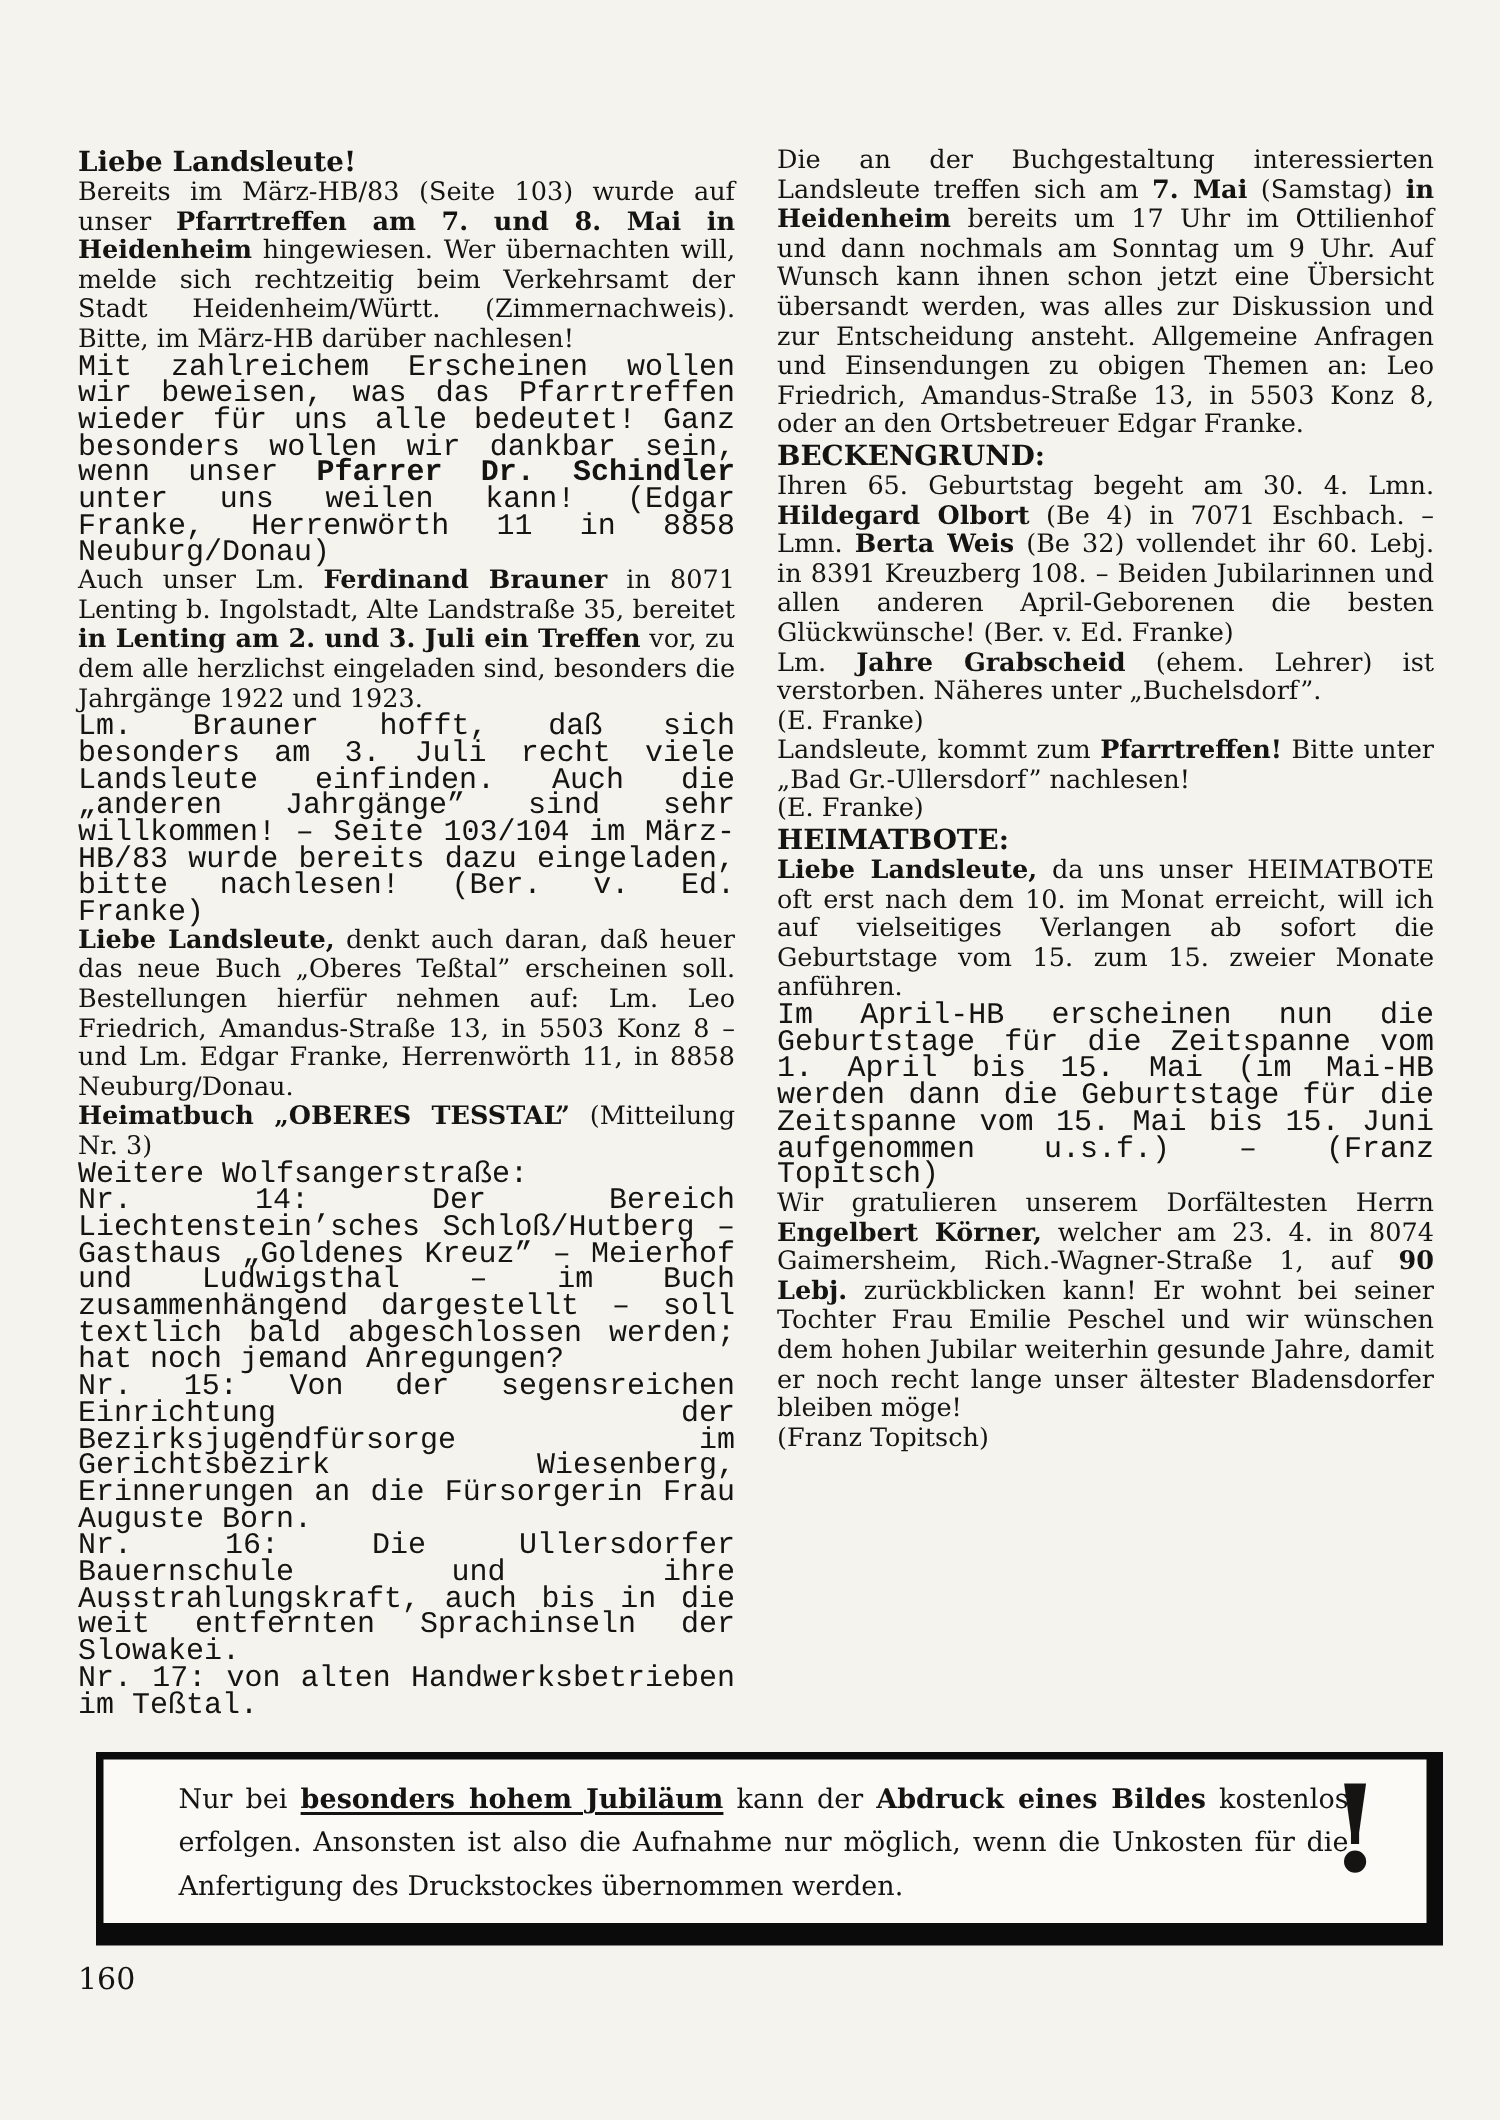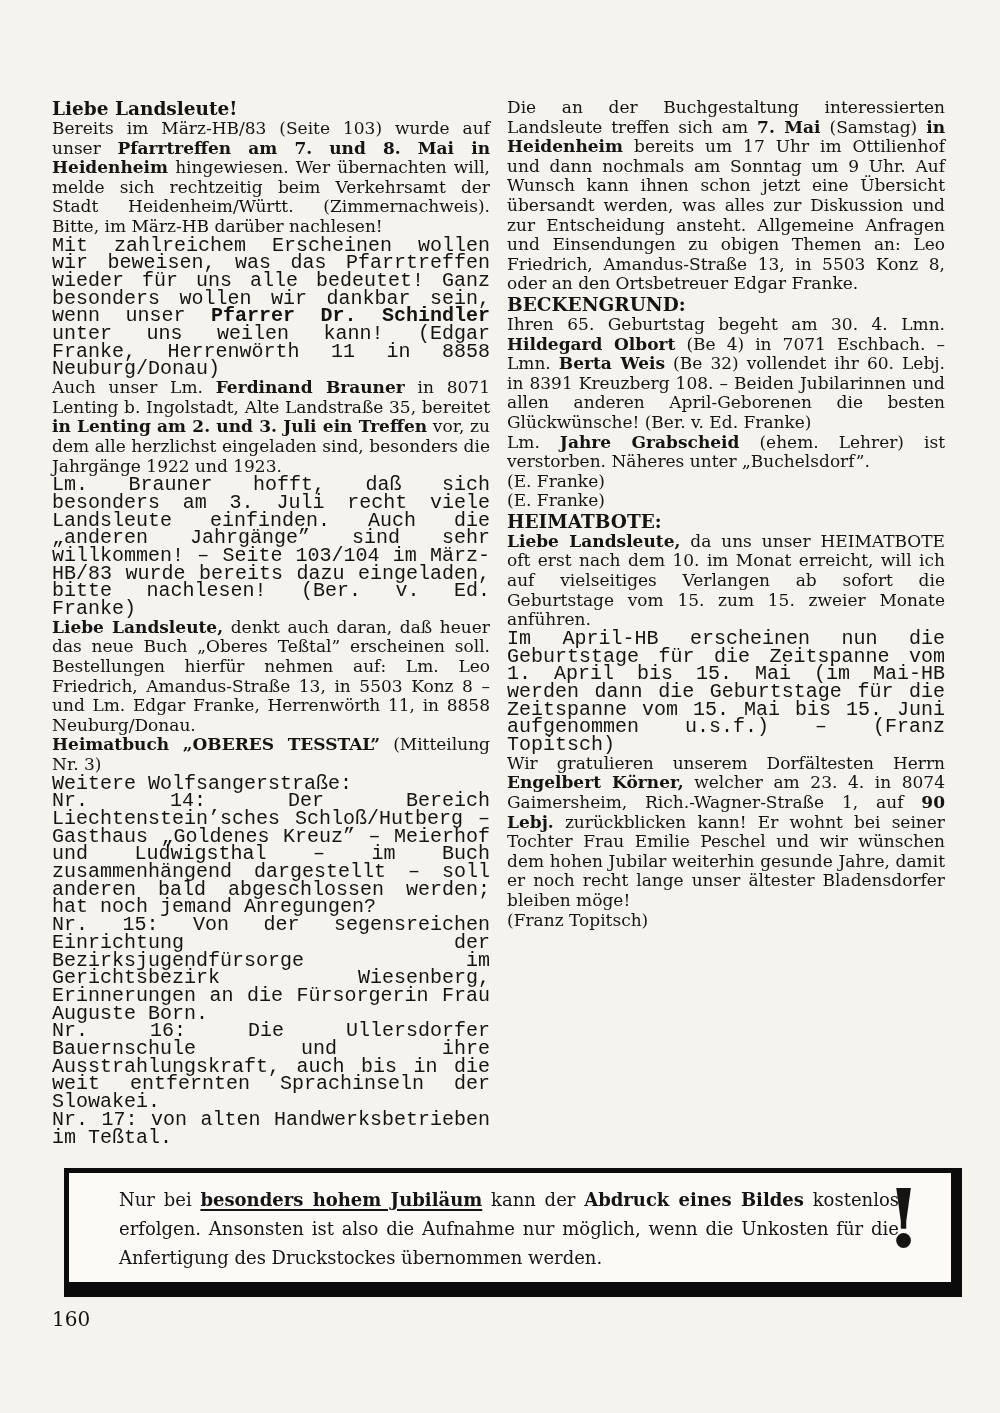--- a/index.html
+++ b/index.html
@@ -7,21 +7,21 @@
     width:1000px;height:1413px;
     background:#f5f3ee;
     font-family:"DejaVu Serif", serif;
     color:#151412;
     position:relative;
     overflow:hidden;
   }
   .page{position:absolute;inset:0;}
   .columns{
     position:absolute;left:52px;top:98px;width:904px;
-    display:flex;gap:17px;align-items:flex-start;
+    display:flex;gap:28px;align-items:flex-start;
   }
   .col{width:438px;}
   p.block{margin:0;text-align:justify;hyphens:none;}
   .large{font-size:17px;line-height:19.6px;}
   .small{font-size:20px;line-height:17.7px;font-family:Liberation Mono, monospace;}
   .heading{font-weight:700;text-align:left;font-size:18.5px;line-height:21px;}
   .attribution{text-align:right;}
   .sp-sm{margin-top:8px;}
   .sp-md{margin-top:14px;}
   .sp-lg{margin-top:20px;}
@@ -58,31 +58,32 @@
   <div class="columns">
     <div class="col">
         <p class="block large heading"><span class="b">Liebe Landsleute!</span></p>
         <p class="block large"><span>Bereits im März-HB/83 (Seite 103) wurde auf unser </span><span class="b">Pfarrtreffen am 7. und 8. Mai in Heidenheim</span><span> hingewiesen. Wer übernachten will, melde sich rechtzeitig beim Verkehrsamt der Stadt Heidenheim/Württ. (Zimmernachweis). Bitte, im März-HB darüber nachlesen!</span></p>
         <p class="block small"><span>Mit zahlreichem Erscheinen wollen wir beweisen, was das Pfarrtreffen wieder für uns alle bedeutet! Ganz besonders wollen wir dankbar sein, wenn unser </span><span class="b">Pfarrer Dr. Schindler</span><span> unter uns weilen kann! (Edgar Franke, Herrenwörth 11 in 8858 Neuburg/Donau)</span></p>
         <p class="block large sp-sm"><span>Auch unser Lm. </span><span class="b">Ferdinand Brauner</span><span> in 8071 Lenting b. Ingolstadt, Alte Landstraße 35, bereitet </span><span class="b">in Lenting am 2. und 3. Juli ein Treffen</span><span> vor, zu dem alle herzlichst eingeladen sind, besonders die Jahrgänge 1922 und 1923.</span></p>
         <p class="block small"><span>Lm. Brauner hofft, daß sich besonders am 3. Juli recht viele Landsleute einfinden. Auch die „anderen Jahrgänge” sind sehr willkommen! – Seite 103/104 im März-HB/83 wurde bereits dazu eingeladen, bitte nachlesen! (Ber. v. Ed. Franke)</span></p>
         <p class="block large sp-lg"><span class="b">Liebe Landsleute,</span><span> denkt auch daran, daß heuer das neue Buch „Oberes Teßtal” erscheinen soll. Bestellungen hierfür nehmen auf: Lm. Leo Friedrich, Amandus-Straße 13, in 5503 Konz 8 – und Lm. Edgar Franke, Herrenwörth 11, in 8858 Neuburg/Donau.</span></p>
         <p class="block large sp-lg"><span class="b">Heimatbuch „OBERES TESSTAL”</span><span> (Mitteilung Nr. 3)</span></p>
         <p class="block small"><span>Weitere Wolfsangerstraße:</span></p>
-        <p class="block small"><span>Nr. 14: Der Bereich Liechtenstein’sches Schloß/Hutberg – Gasthaus „Goldenes Kreuz” – Meierhof und Ludwigsthal – im Buch zusammenhängend dargestellt – soll anderen bald abgeschlossen werden; hat noch jemand Anregungen?</span></p>
+        <p class="block small"><span>Nr. 14: Der Bereich Liechtenstein’sches Schloß/Hutberg – Gasthaus „Goldenes Kreuz” – Meierhof und Ludwigsthal – im Buch zusammenhängend dargestellt – soll textlich bald abgeschlossen werden; hat noch jemand Anregungen?</span></p>
         <p class="block small"><span>Nr. 15: Von der segensreichen Einrichtung der Bezirksjugendfürsorge im Gerichtsbezirk Wiesenberg, Erinnerungen an die Fürsorgerin Frau Auguste Born.</span></p>
         <p class="block small"><span>Nr. 16: Die Ullersdorfer Bauernschule und ihre Ausstrahlungskraft, auch bis in die weit entfernten Sprachinseln der Slowakei.</span></p>
         <p class="block small"><span>Nr. 17: von alten Handwerksbetrieben im Teßtal.</span></p>
       </div>
     <div class="col">
         <p class="block large"><span>Die an der Buchgestaltung interessierten Landsleute treffen sich am </span><span class="b">7. Mai</span><span> (Samstag) </span><span class="b">in Heidenheim</span><span> bereits um 17 Uhr im Ottilienhof und dann nochmals am Sonntag um 9 Uhr. Auf Wunsch kann ihnen schon jetzt eine Übersicht übersandt werden, was alles zur Diskussion und zur Entscheidung ansteht. Allgemeine Anfragen und Einsendungen zu obigen Themen an: Leo Friedrich, Amandus-Straße 13, in 5503 Konz 8, oder an den Ortsbetreuer Edgar Franke.</span></p>
         <p class="block large heading sp-lg"><span class="b">BECKENGRUND:</span></p>
         <p class="block large sp-sm"><span>Ihren 65. Geburtstag begeht am 30. 4. Lmn. </span><span class="b">Hildegard Olbort</span><span> (Be 4) in 7071 Eschbach. – Lmn. </span><span class="b">Berta Weis</span><span> (Be 32) vollendet ihr 60. Lebj. in 8391 Kreuzberg 108. – Beiden Jubilarinnen und allen anderen April-Geborenen die besten Glückwünsche! (Ber. v. Ed. Franke)</span></p>
         <p class="block large sp-md"><span>Lm. </span><span class="b">Jahre Grabscheid</span><span> (ehem. Lehrer) ist verstorben. Näheres unter „Buchelsdorf”.</span></p>
         <p class="block large attribution">(E. Franke)</p>
+        <p class="block large sp-sm"><span>Landsleute, kommt zum </span><span class="b">Pfarrtreffen!</span><span> Bitte unter „Bad Gr.-Ullersdorf” nachlesen!</span></p>
         <p class="block large attribution">(E. Franke)</p>
         <p class="block large heading sp-lg"><span class="b">HEIMATBOTE:</span></p>
         <p class="block large sp-sm"><span class="b">Liebe Landsleute,</span><span> da uns unser HEIMATBOTE oft erst nach dem 10. im Monat erreicht, will ich auf vielseitiges Verlangen ab sofort die Geburtstage vom 15. zum 15. zweier Monate anführen.</span></p>
         <p class="block small"><span>Im April-HB erscheinen nun die Geburtstage für die Zeitspanne vom 1. April bis 15. Mai (im Mai-HB werden dann die Geburtstage für die Zeitspanne vom 15. Mai bis 15. Juni aufgenommen u.s.f.) – (Franz Topitsch)</span></p>
         <p class="block large sp-sm"><span>Wir gratulieren unserem Dorfältesten Herrn </span><span class="b">Engelbert Körner,</span><span> welcher am 23. 4. in 8074 Gaimersheim, Rich.-Wagner-Straße 1, auf </span><span class="b">90 Lebj.</span><span> zurückblicken kann! Er wohnt bei seiner Tochter Frau Emilie Peschel und wir wünschen dem hohen Jubilar weiterhin gesunde Jahre, damit er noch recht lange unser ältester Bladensdorfer bleiben möge!</span></p>
         <p class="block large attribution">(Franz Topitsch)</p>
       </div>
   </div>
 
   <div class="notice">

